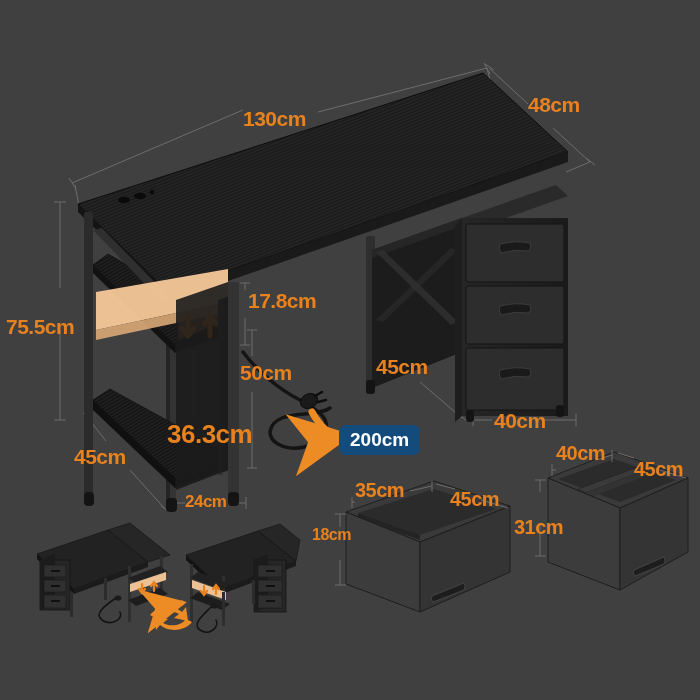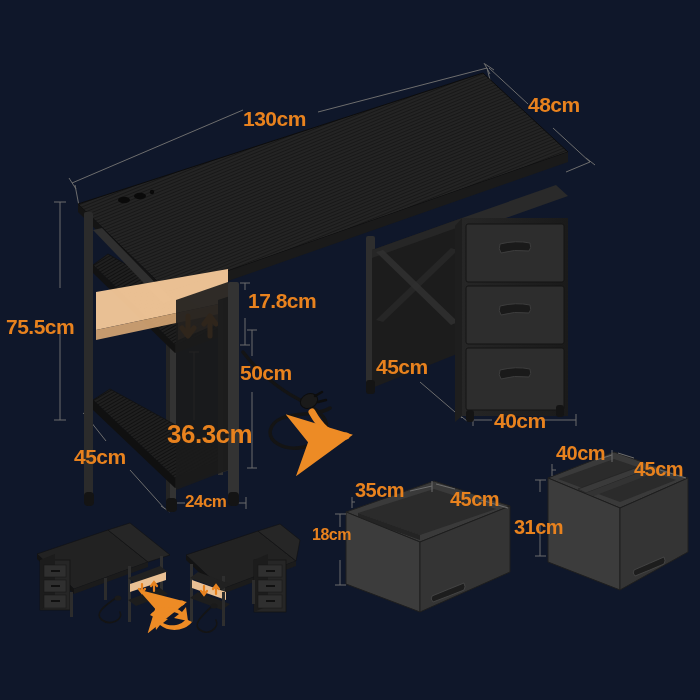--- a/index.html
+++ b/index.html
@@ -7,21 +7,21 @@
     padding: 0;
     background: #ffffff;
   }
   body {
     font-family: "Liberation Sans", sans-serif;
   }
   #canvas {
     position: relative;
     width: 700px;
     height: 700px;
-    background: #0f172a;
+    background: #404040;
     overflow: hidden;
   }
   .dim-label {
     position: absolute;
     color: #e8821e;
     font-weight: 700;
     white-space: nowrap;
     line-height: 1;
     letter-spacing: -0.5px;
     user-select: none;
@@ -393,20 +393,21 @@
   <div class="dim-label" style="left:167px; top:421px; font-size:26px;">36.3cm</div>
 
   <div class="dim-label" style="left:74px; top:446px; font-size:21px;">45cm</div>
 
   <div class="dim-label" style="left:185px; top:493px; font-size:17px;">24cm</div>
 
   <div class="dim-label" style="left:376px; top:356px; font-size:21px;">45cm</div>
 
   <div class="dim-label" style="left:494px; top:410px; font-size:21px;">40cm</div>
 
+  <div class="badge-200" style="left:339px; top:425px; font-size:19px;">200cm</div>
 
   <div class="dim-label" style="left:355px; top:472px; font-size:20px;margin-top:8px;">35cm</div>
 
   <div class="dim-label" style="left:450px; top:489px; font-size:20px;">45cm</div>
 
   <div class="dim-label" style="left:312px; top:527px; font-size:16px;">18cm</div>
 
   <div class="dim-label" style="left:556px; top:443px; font-size:20px;">40cm</div>
 
   <div class="dim-label" style="left:634px; top:459px; font-size:20px;">45cm</div>

